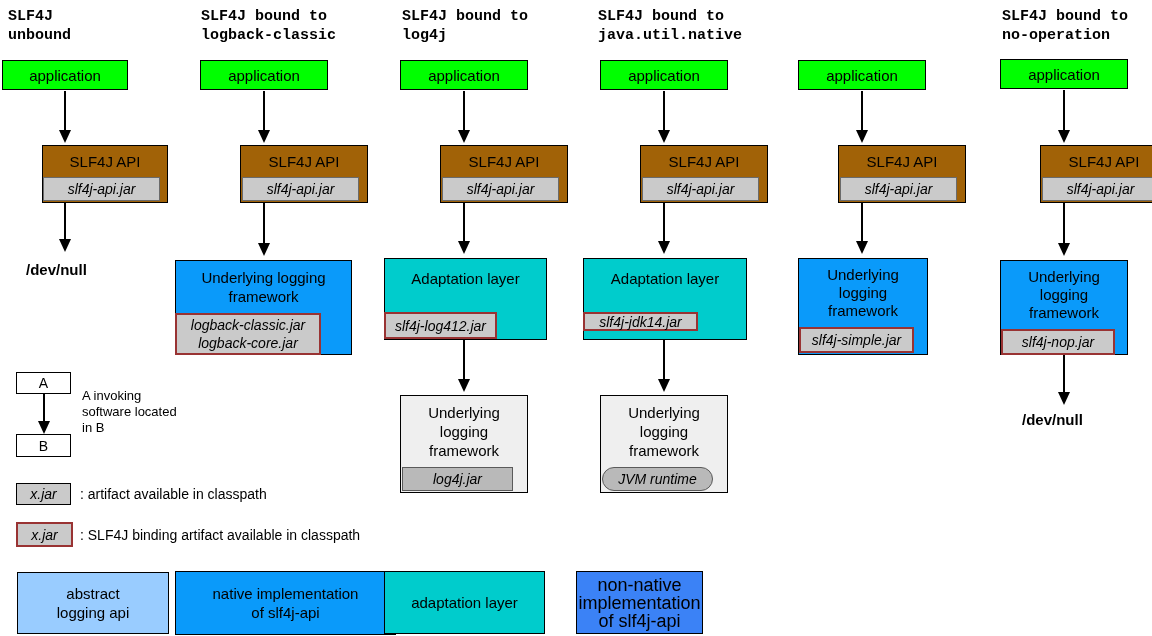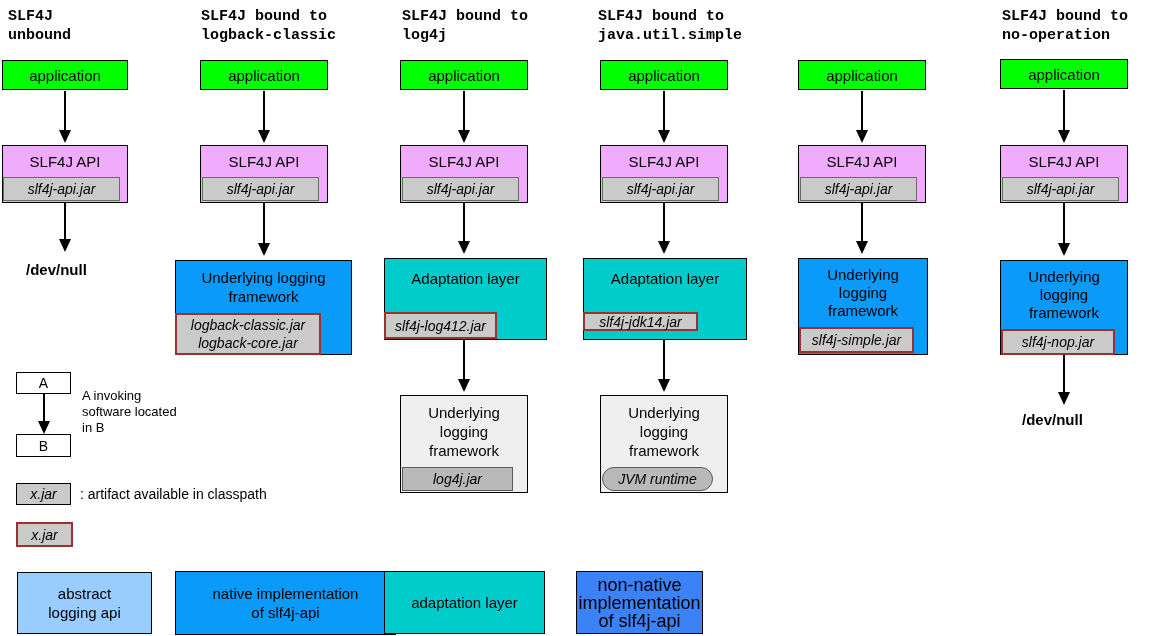--- a/index.html
+++ b/index.html
@@ -1,21 +1,21 @@
 <!DOCTYPE html>
 <html><head>
 <meta charset="utf-8">
 <style>
   html,body{margin:0;padding:0;background:#fff;}
   #canvas{position:relative;width:1152px;height:636px;background:#fff;
           font-family:"Liberation Sans",sans-serif;color:#000;overflow:hidden;}
   .title{position:absolute;font-weight:bold;font-size:15px;line-height:19px;white-space:nowrap;font-family:Liberation Mono, monospace;}
   .box{position:absolute;border:1px solid #000;box-sizing:border-box;text-align:center;}
   .app{background:#00FF00;display:flex;align-items:center;justify-content:center;font-size:15px;}
-  .api{background:#f0abfc;}
+  .api{background:#a16207;margin-left:40px;}
   .api-title{height:31px;display:flex;align-items:center;justify-content:center;font-size:15px;}
   .jar{position:absolute;background:#CACACA;border:1px solid #6a6a6a;box-sizing:border-box;
        font-style:italic;font-size:14px;display:flex;flex-direction:column;
        align-items:center;justify-content:center;line-height:18px;}
   .jar.binding{border:2px solid #993333;}
   .jar.dark{background:#B9B9B9;border:1px solid #5a5a5a;}
   .blue{background:#0A9AFA;}
   .teal{background:#00CCCC;}
   .ltgray{background:#EFEFEF;}
   .fw-text{padding-top:7px;font-size:15px;line-height:19px;}
@@ -109,21 +109,21 @@
       <span>logging</span>
       <span>framework</span>
     </div>
     <div class="jar dark" style="left:1px;top:71px;width:111px;height:24px;">
       <span>log4j.jar</span>
     </div>
   </div>
 
   <div class="title" style="left:598px;top:7px;">
     <span>SLF4J bound to</span>
-    <span>java.util.simple</span>
+    <span>java.util.native</span>
   </div>
   <div class="box app" style="left:600px;top:60px;width:128px;height:30px;">
     <span>application</span>
   </div>
   <div class="arrow" style="left:663px;top:91px;height:39px;"></div>
   <div class="box api" style="left:600px;top:145px;width:128px;height:58px;">
     <div class="api-title">SLF4J API</div>
     <div class="jar" style="left:1px;top:31px;width:117px;height:24px;">
       <span>slf4j-api.jar</span>
     </div>
@@ -211,22 +211,23 @@
   </div>
 
   <div class="jar" style="left:16px;top:483px;width:55px;height:22px;border-color:#000;">
     <span>x.jar</span>
   </div>
   <div class="note" style="left:80px;top:486px;">: artifact available in classpath</div>
 
   <div class="jar binding" style="left:16px;top:522px;width:57px;height:25px;">
     <span>x.jar</span>
   </div>
-
-  <div class="key" style="left:17px;top:572px;width:135px;height:62px;background:#99CCFF;">
+  <div class="note" style="left:80px;top:527px;">: SLF4J binding artifact available in classpath</div>
+
+  <div class="key" style="left:17px;top:572px;width:152px;height:62px;background:#99CCFF;">
     <span>abstract</span>
     <span>logging api</span>
   </div>
   <div class="key" style="left:175px;top:571px;width:221px;height:64px;background:#0A9AFA;">
     <span>native implementation</span>
     <span>of slf4j-api</span>
   </div>
   <div class="key" style="left:384px;top:571px;width:161px;height:63px;background:#00CCCC;">
     <span>adaptation layer</span>
   </div>

